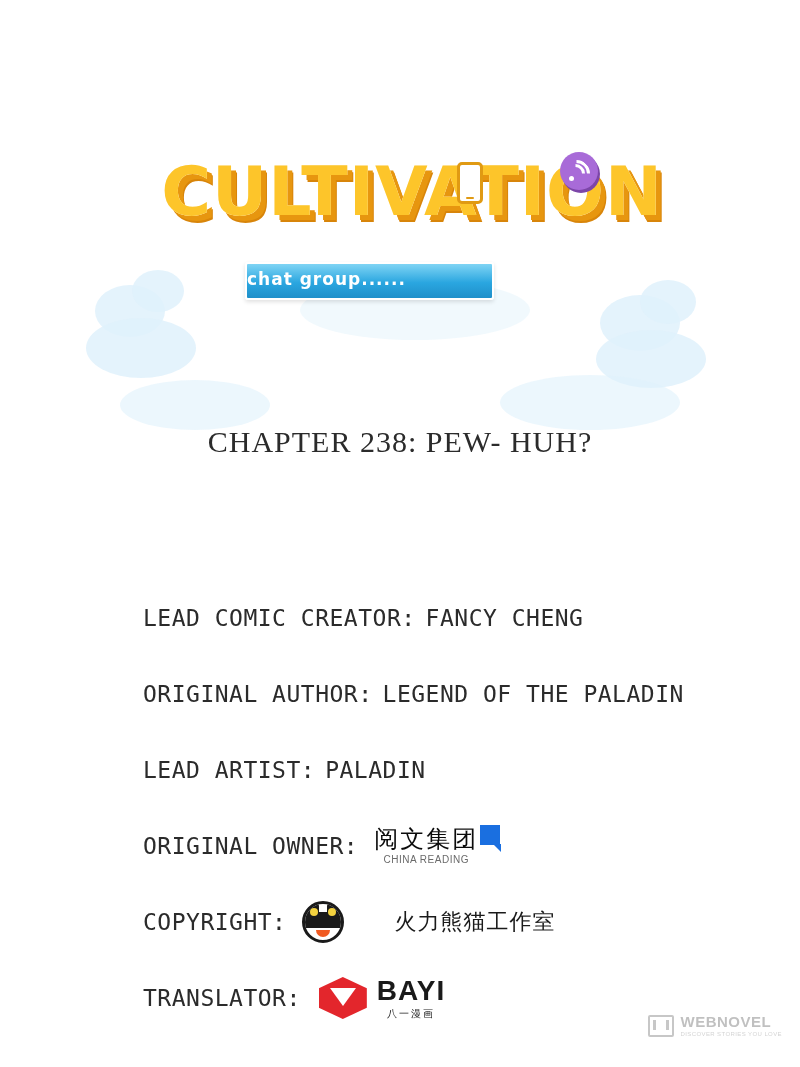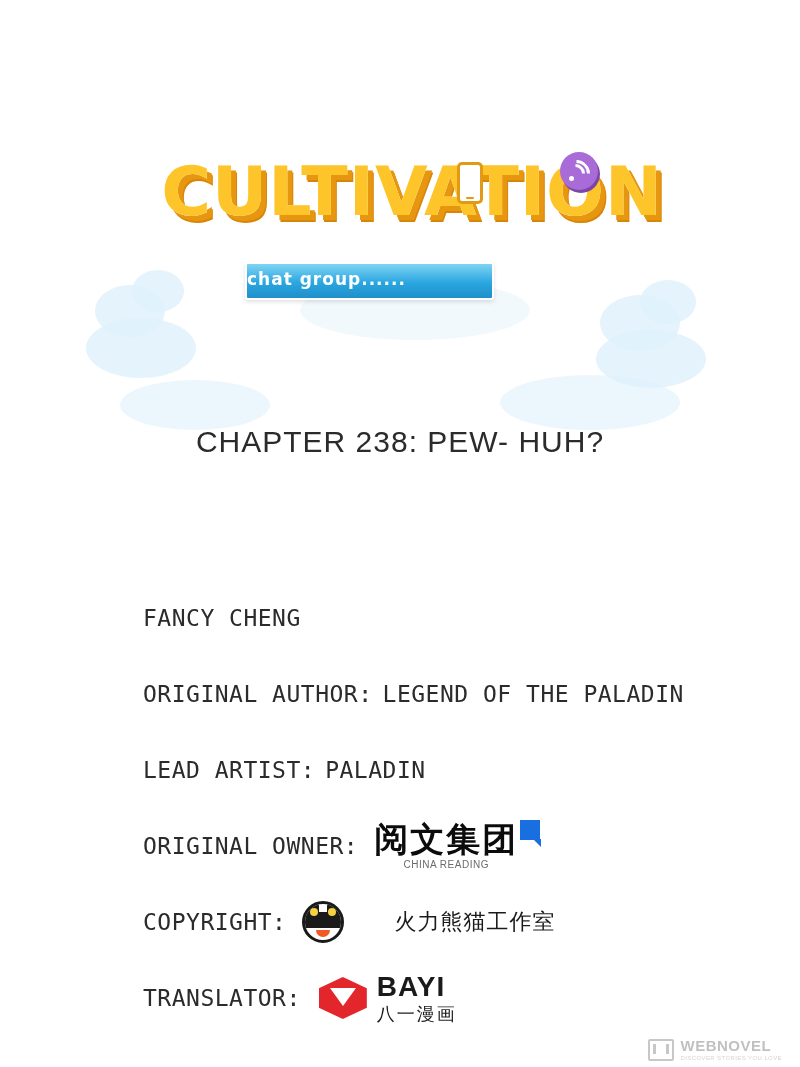--- a/index.html
+++ b/index.html
@@ -130,21 +130,21 @@
     font-family: "DejaVu Sans", sans-serif;
   }
 
   
   .chapter-title {
     position: absolute;
     top: 425px;
     left: 0;
     width: 800px;
     text-align: center;
-    font-family: Liberation Sans, sans-serif;
+    font-family: Liberation Serif, serif;
     font-size: 30px;
     color: #2b2b2b;
     letter-spacing: 1px;
   }
 
   
   .credits {
     position: absolute;
     left: 143px;
     top: 580px;
@@ -165,22 +165,22 @@
   
   .cr-logo {
     display: inline-flex;
     flex-direction: column;
     align-items: center;
     margin-left: 6px;
     position: relative;
   }
   .cr-logo .cr-cn {
     font-family: "DejaVu Sans", sans-serif;
-    font-size: 34px;
-    font-weight: bold;
+    font-size: 24px;
+    font-weight: normal;
     color: #0b0b0b;
     letter-spacing: 2px;
     line-height: 1;
   }
   .cr-logo .cr-en {
     font-family: "Liberation Sans", sans-serif;
     font-size: 10px;
     color: #6a6a6a;
     letter-spacing: .5px;
     margin-top: 3px;
@@ -277,43 +277,43 @@
     position: absolute;
     left: 11px; top: 11px;
     width: 0; height: 0;
     border-left: 13px solid transparent;
     border-right: 13px solid transparent;
     border-top: 18px solid #ffffff;
   }
   .bayi-text {
     display: inline-flex;
     flex-direction: column;
-    align-items: flex-start;
+    align-items: center;
     line-height: 1;
   }
   .bayi-text .b-en {
     font-family: "Liberation Sans", sans-serif;
     font-weight: bold;
     font-size: 28px;
     color: #1a1a1a;
     letter-spacing: 1px;
   }
   .bayi-text .b-cn {
     font-family: "DejaVu Sans", sans-serif;
-    font-size: 18px;
+    font-size: 10px;
     color: #1a1a1a;
     letter-spacing: 2px;
     margin-top: 4px;
   }
 
   
   .watermark {
     position: absolute;
     right: 18px;
-    bottom: 6px;
+    bottom: 30px;
     display: flex;
     align-items: flex-end;
     opacity: .55;
   }
   .wm-box {
     width: 22px;
     height: 18px;
     border: 2px solid #9a9a9a;
     border-radius: 2px;
     position: relative;
@@ -375,20 +375,21 @@
   <div class="logo-sub">
     <span>chat group......</span>
   </div>
 </div>
 
 <div class="chapter-title">CHAPTER 238: PEW- HUH?</div>
 
 <div class="credits">
 
   <div class="credit-row">
+    <span class="credit-label">LEAD COMIC CREATOR:</span>
     <span class="credit-value">FANCY CHENG</span>
   </div>
 
   <div class="credit-row">
     <span class="credit-label">ORIGINAL AUTHOR:</span>
     <span class="credit-value">LEGEND OF THE PALADIN</span>
   </div>
 
   <div class="credit-row">
     <span class="credit-label">LEAD ARTIST:</span>

